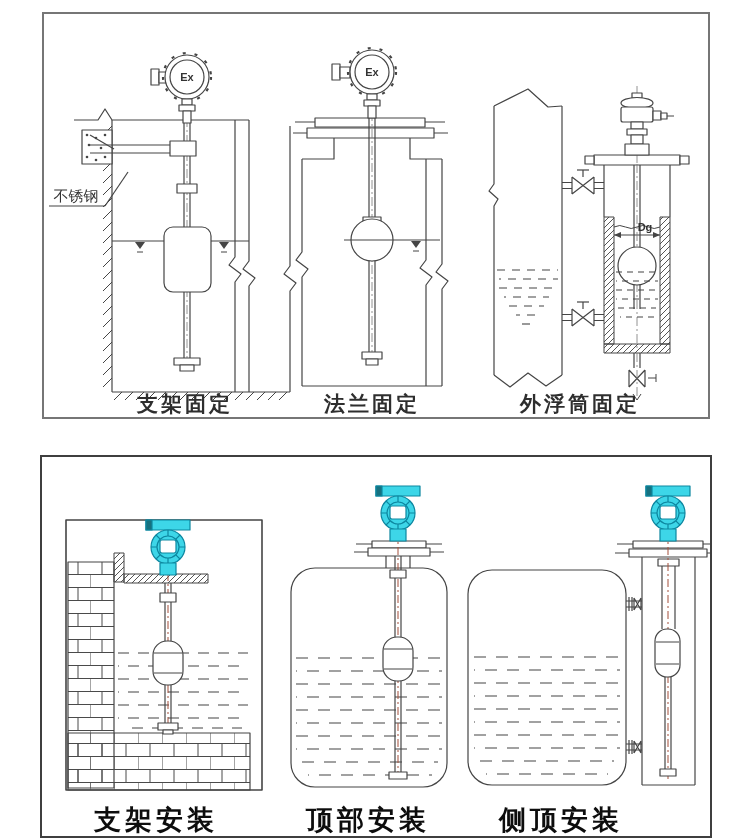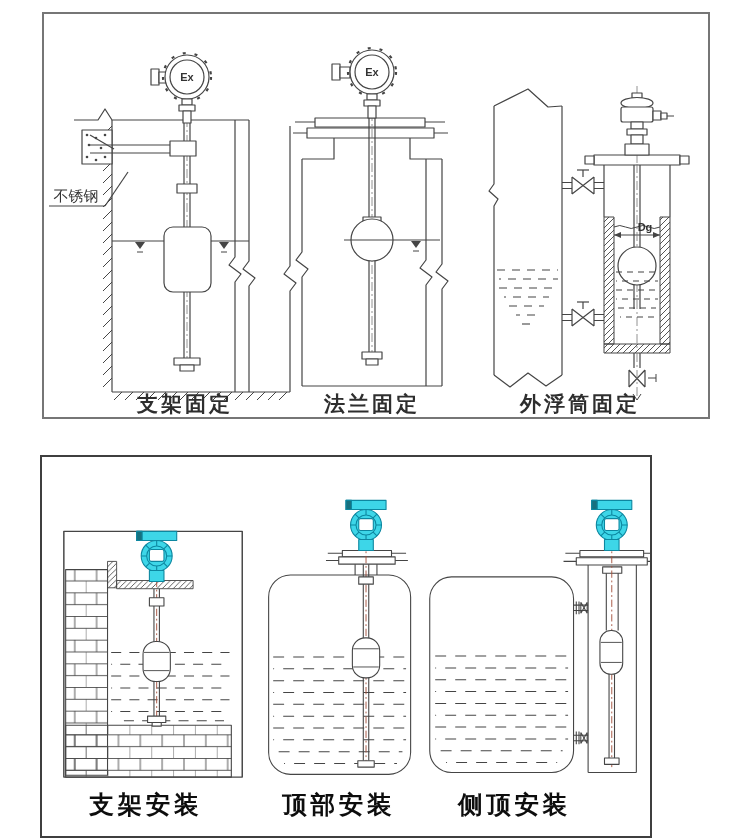--- a/index.html
+++ b/index.html
@@ -1,20 +1,20 @@
 <!DOCTYPE html>
 <html><head>
 <meta charset="utf-8">
 <style>
   html,body{margin:0;padding:0;background:#fff;}
   .page{position:relative;width:750px;height:840px;background:#ffffff;overflow:hidden;
         font-family:"Liberation Sans",sans-serif;}
   .panel{position:absolute;background:#fff;box-sizing:border-box;}
   .panel.top{left:42px;top:12px;width:668px;height:407px;border:2px solid #767676;}
-  .panel.bottom{left:40px;top:455px;width:612px;height:383px;border:2px solid #3f3f3f;}
+  .panel.bottom{left:40px;top:455px;width:672px;height:383px;border:2px solid #3f3f3f;}
   .panel svg{display:block;width:100%;height:100%;}
   .cap-top{font-family:"Liberation Sans",sans-serif;font-size:21px;font-weight:600;
            letter-spacing:3px;fill:#2e2e2e;stroke:none;}
   .cap-bot{font-family:"Liberation Sans",sans-serif;font-size:27px;font-weight:900;
            letter-spacing:4px;fill:#0d0d0d;stroke:none;}
   .lbl{font-family:"Liberation Sans",sans-serif;font-size:15px;fill:#333;stroke:none;}
   .lbl-sm{font-family:"Liberation Sans",sans-serif;font-size:11px;font-weight:700;fill:#333;stroke:none;}
 </style>
 </head>
 <body>

